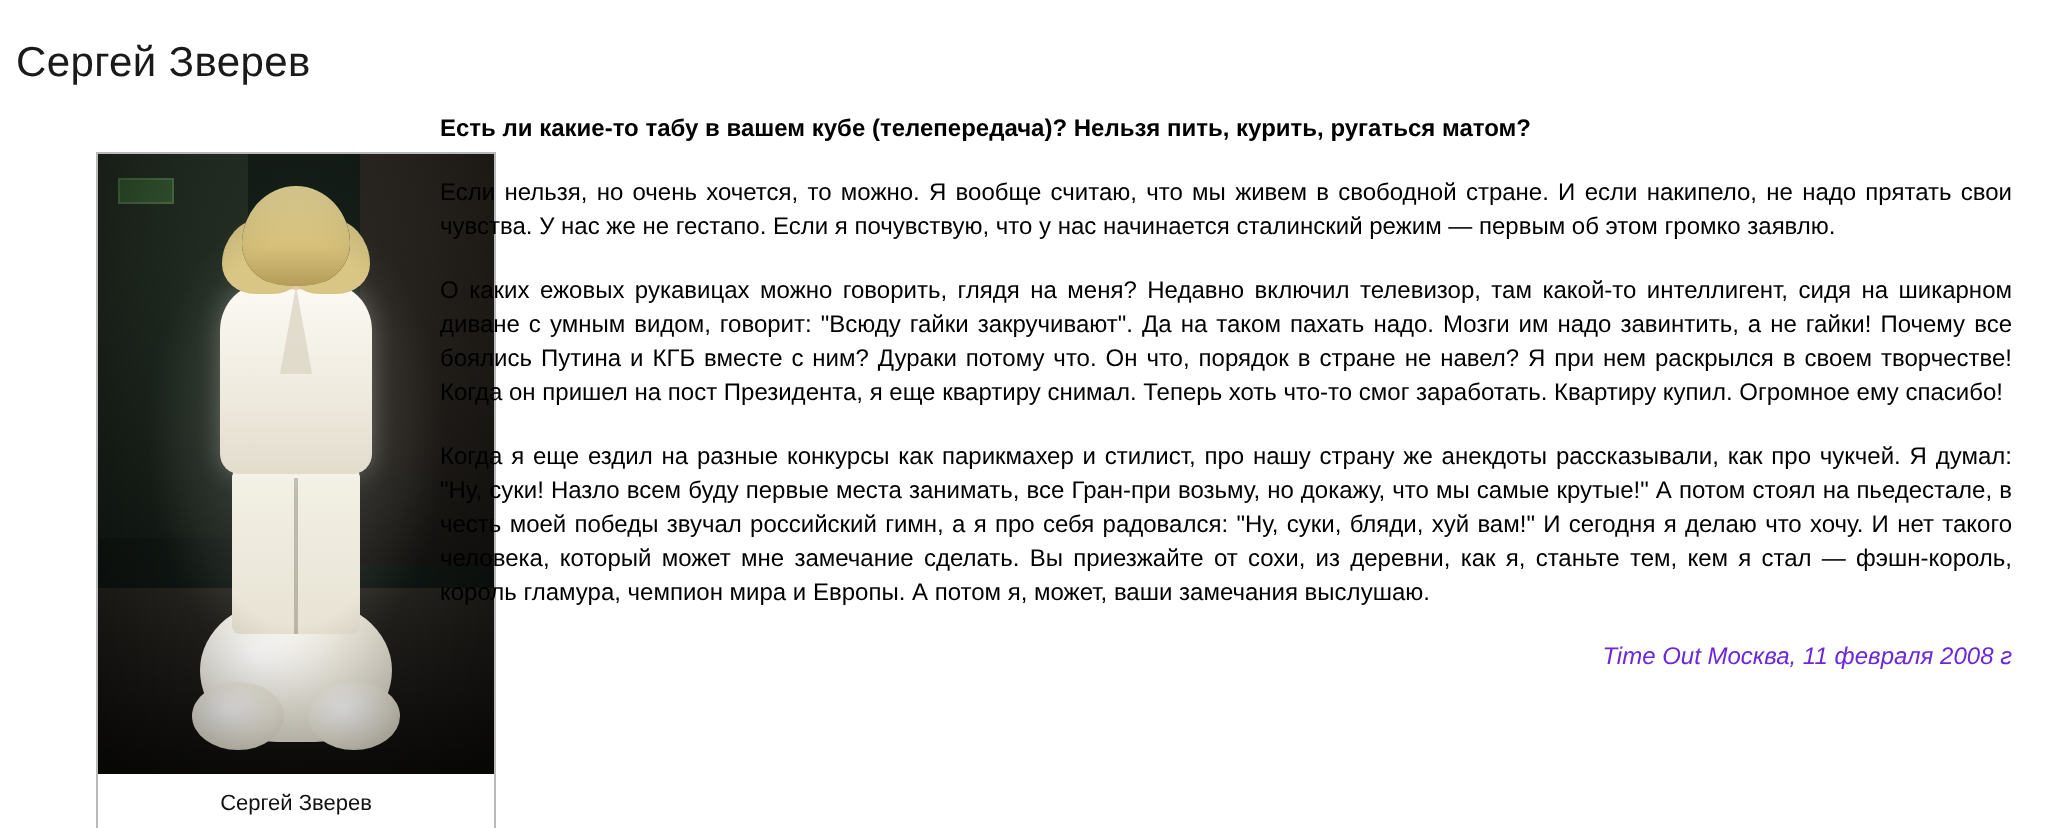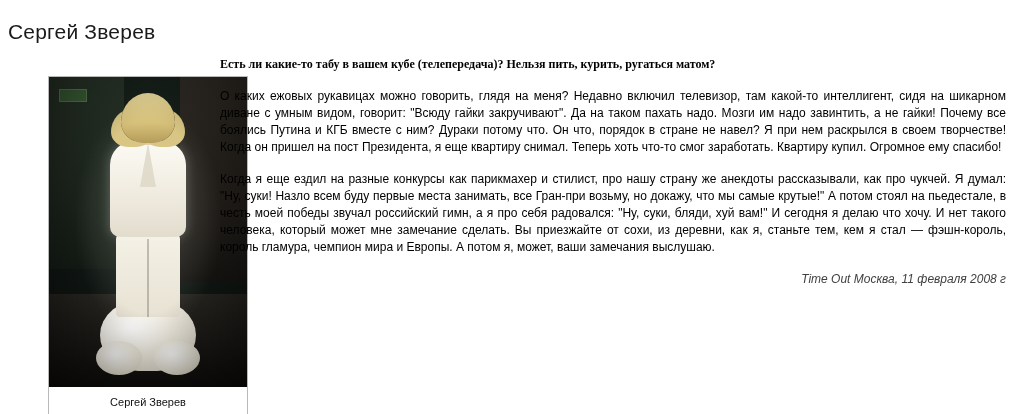--- a/index.html
+++ b/index.html
@@ -178,28 +178,27 @@
     line-height: 17px;
     color: #000000;
     text-align: justify;
   }
   .article p {
     margin: 0 0 15px 0;
   }
   .article p.lead,
   .article p.sub {
     font-weight: bold;
-    font-family: Liberation Serif, serif;
   }
   .signature {
     margin-top: 6px;
     text-align: right;
     font-style: italic;
     font-size: 12px;
-    color: #404040;
+    color: #6d28d9;
   }
 </style>
 </head>
 <body>
 
 <div class="page">
 
   <h1 class="page-title">Сергей Зверев</h1>
 
   <figure class="figure">
@@ -216,18 +215,19 @@
       <div class="ph-lapel"></div>
       <div class="ph-face"></div>
       <div class="ph-hair"></div>
       <div class="ph-vignette"></div>
     </div>
     <figcaption class="figure-caption">Сергей Зверев</figcaption>
   </figure>
 
   <div class="article">
     <p class="lead">Есть ли какие-то табу в вашем кубе (телепередача)? Нельзя пить, курить, ругаться матом?</p>
+    <p>Если нельзя, но очень хочется, то можно. Я вообще считаю, что мы живем в свободной стране. И если накипело, не надо прятать свои чувства. У нас же не гестапо. Если я почувствую, что у нас начинается сталинский режим — первым об этом громко заявлю.</p>
     <p>О каких ежовых рукавицах можно говорить, глядя на меня? Недавно включил телевизор, там какой-то интеллигент, сидя на шикарном диване с умным видом, говорит: "Всюду гайки закручивают". Да на таком пахать надо. Мозги им надо завинтить, а не гайки! Почему все боялись Путина и КГБ вместе с ним? Дураки потому что. Он что, порядок в стране не навел? Я при нем раскрылся в своем творчестве! Когда он пришел на пост Президента, я еще квартиру снимал. Теперь хоть что-то смог заработать. Квартиру купил. Огромное ему спасибо!</p>
     <p>Когда я еще ездил на разные конкурсы как парикмахер и стилист, про нашу страну же анекдоты рассказывали, как про чукчей. Я думал: "Ну, суки! Назло всем буду первые места занимать, все Гран-при возьму, но докажу, что мы самые крутые!" А потом стоял на пьедестале, в честь моей победы звучал российский гимн, а я про себя радовался: "Ну, суки, бляди, хуй вам!" И сегодня я делаю что хочу. И нет такого человека, который может мне замечание сделать. Вы приезжайте от сохи, из деревни, как я, станьте тем, кем я стал — фэшн-король, король гламура, чемпион мира и Европы. А потом я, может, ваши замечания выслушаю.</p>
     <div class="signature">Time Out Москва, 11 февраля 2008 г</div>
   </div>
 
 </div>
 
 </body></html>

